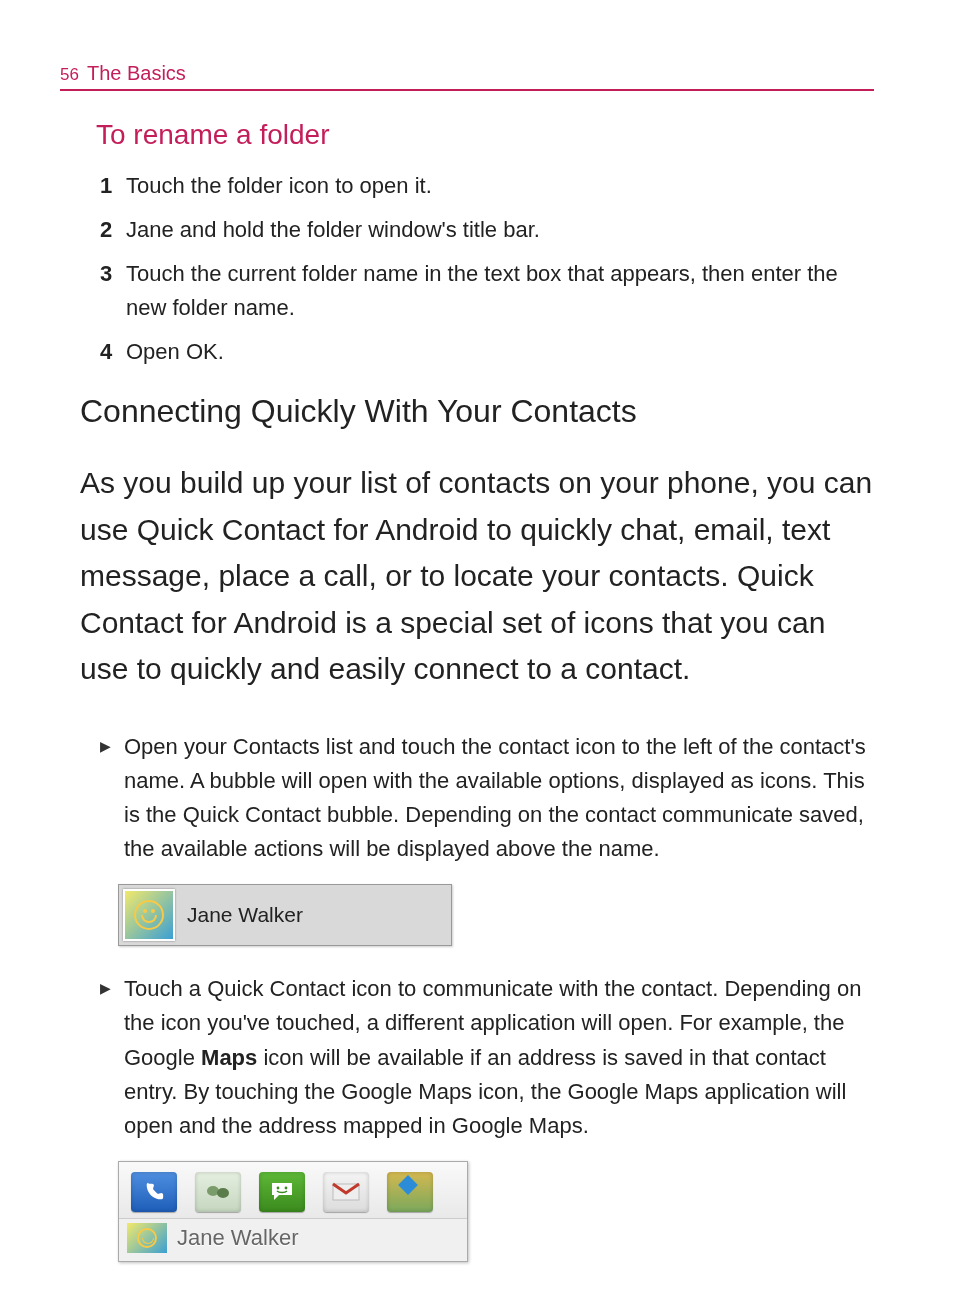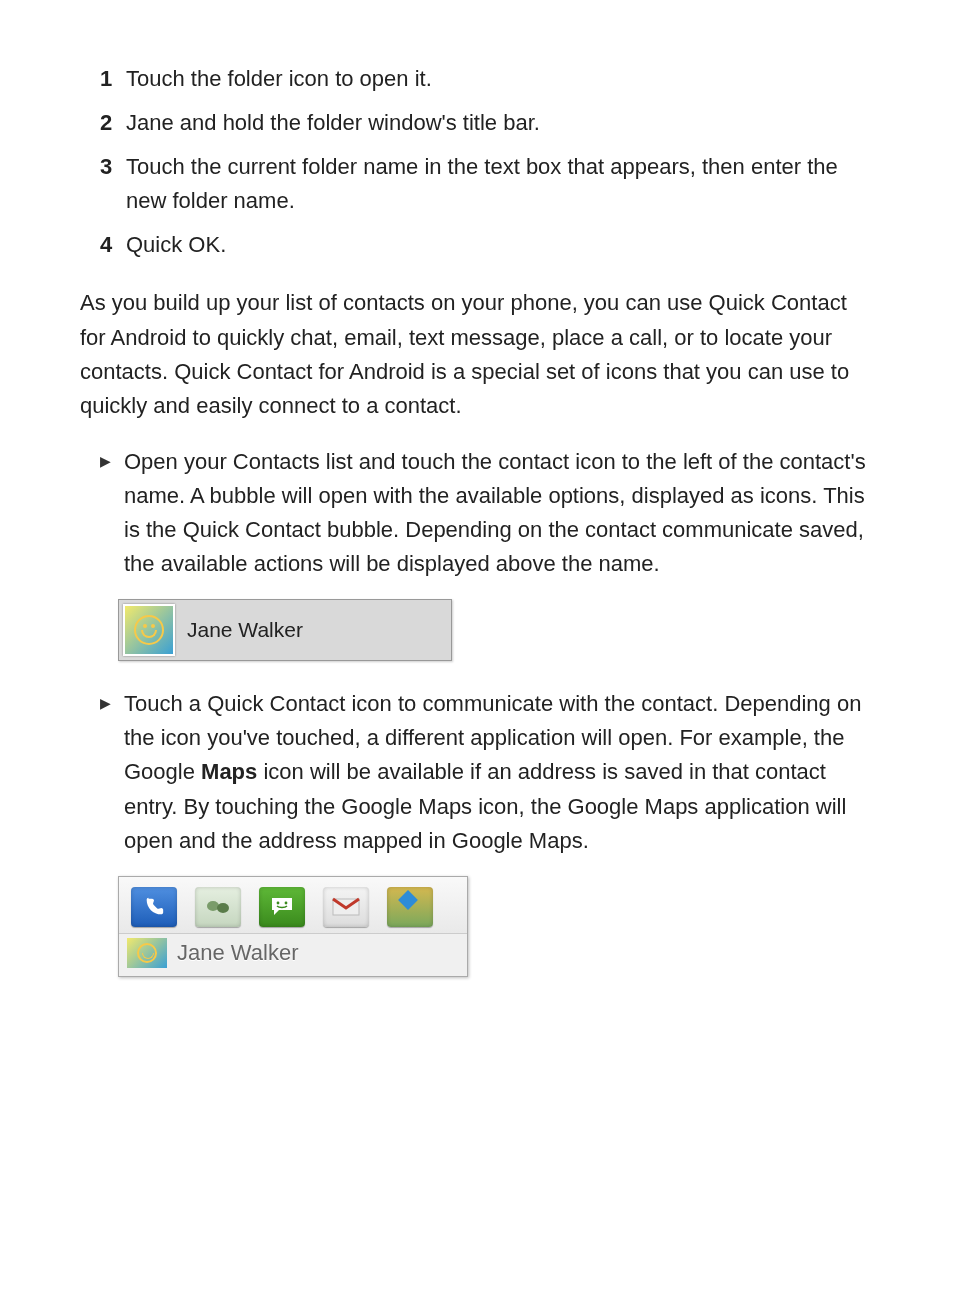--- a/index.html
+++ b/index.html
@@ -56,23 +56,23 @@
   }
   .numitem .txt { flex: 1; }
   .numitem .txt b { font-weight: 400; }
   .section-head {
     font-size: 32px;
     color: #222;
     font-weight: 400;
     margin: 10px 0 30px 20px;
   }
   .para {
-    font-size: 22px;
+    font-size: 30px;
     line-height: 1.55;
-    margin: 0 0 22px 20px;
+    margin: 0 0 37px 20px;
   }
   .bullet-item {
     display: flex;
     font-size: 22px;
     line-height: 1.55;
     margin: 0 0 18px 40px;
   }
   .bullet-marker {
     width: 24px;
     flex-shrink: 0;
@@ -178,41 +178,47 @@
     font-size: 22px;
     color: #666;
     text-shadow: 0 1px 0 #fff;
   }
 </style>
 </head>
 <body>
 
 <div class="page">
 
-
+  <div class="header-row">
+    <span class="page-num">56</span>
+    <span class="header-title">The Basics</span>
+  </div>
+
+  <h2 class="subhead">To rename a folder</h2>
 
   <div class="numlist">
     <div class="numitem">
       <span class="num">1</span>
       <span class="txt">Touch the folder icon to open it.</span>
     </div>
     <div class="numitem">
       <span class="num">2</span>
       <span class="txt">Jane and hold the folder window's title bar.</span>
     </div>
     <div class="numitem">
       <span class="num">3</span>
       <span class="txt">Touch the current folder name in the text box that appears, then enter the new folder name.</span>
     </div>
     <div class="numitem">
       <span class="num">4</span>
-      <span class="txt"><span>Quick </span><b>OK</b><span>.</span></span>
-    </div>
-  </div>
-
+      <span class="txt"><span>Open </span><b>OK</b><span>.</span></span>
+    </div>
+  </div>
+
+  <h1 class="section-head">Connecting Quickly With Your Contacts</h1>
 
   <p class="para">As you build up your list of contacts on your phone, you can use Quick Contact for Android to quickly chat, email, text message, place a call, or to locate your contacts. Quick Contact for Android is a special set of icons that you can use to quickly and easily connect to a contact.</p>
 
   <div class="bullet-item">
     <span class="bullet-marker">▶</span>
     <span class="bullet-txt">Open your Contacts list and touch the contact icon to the left of the contact's name. A bubble will open with the available options, displayed as icons. This is the Quick Contact bubble. Depending on the contact communicate saved, the available actions will be displayed above the name.</span>
   </div>
 
   <div class="contact-card-1">
     <div class="avatar-box">

